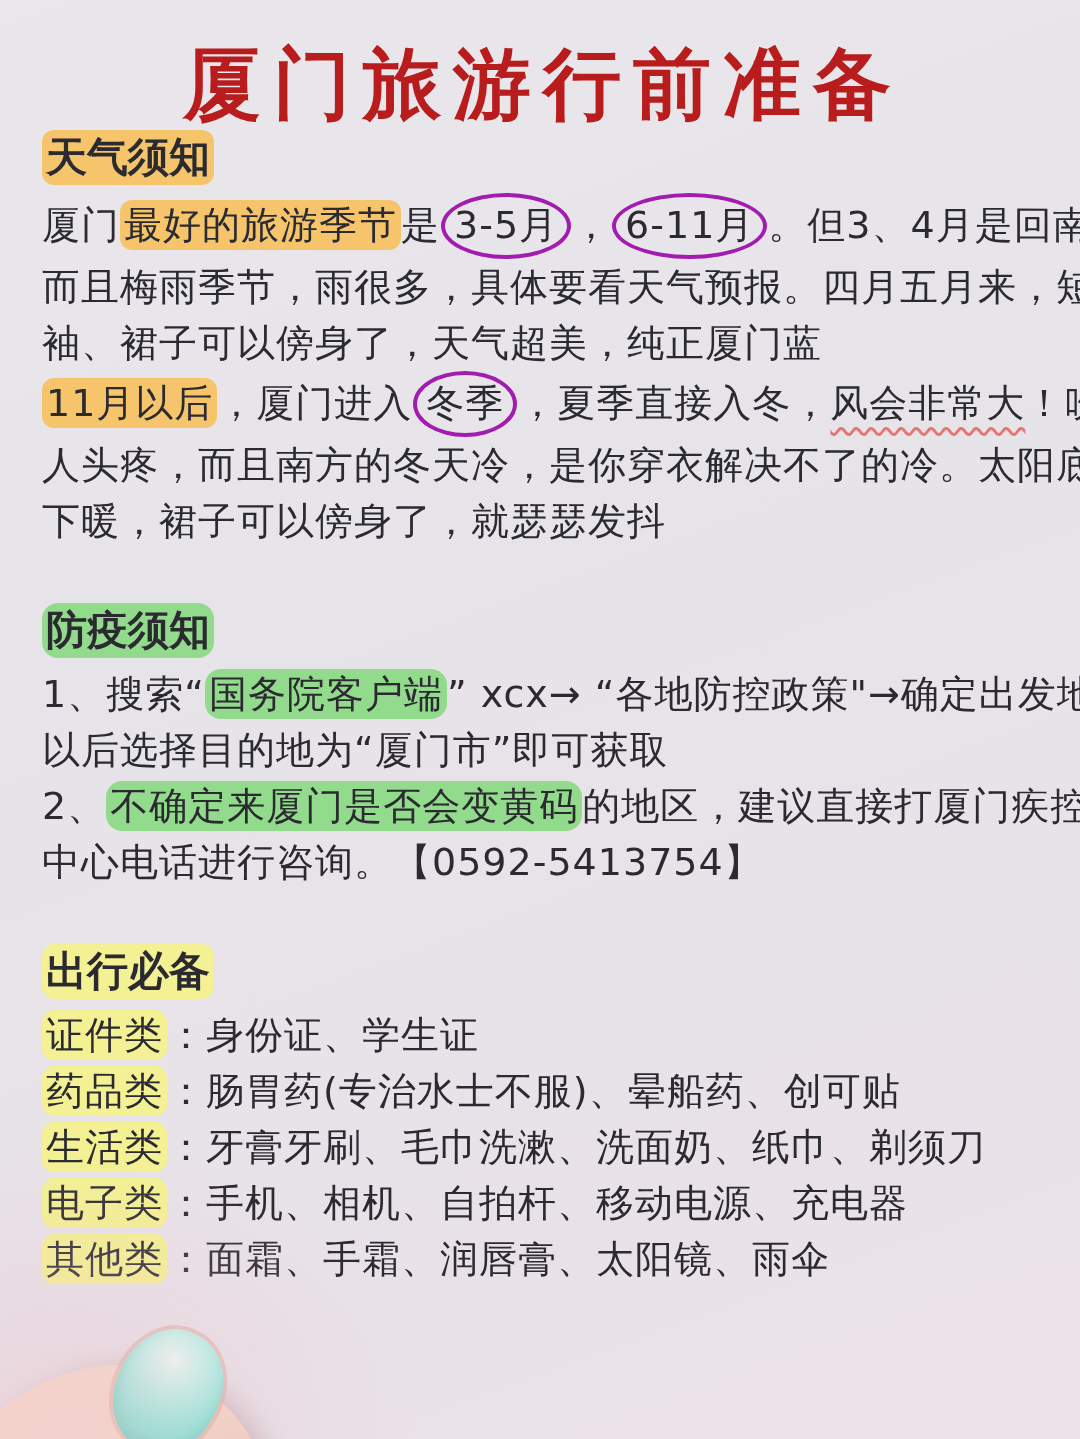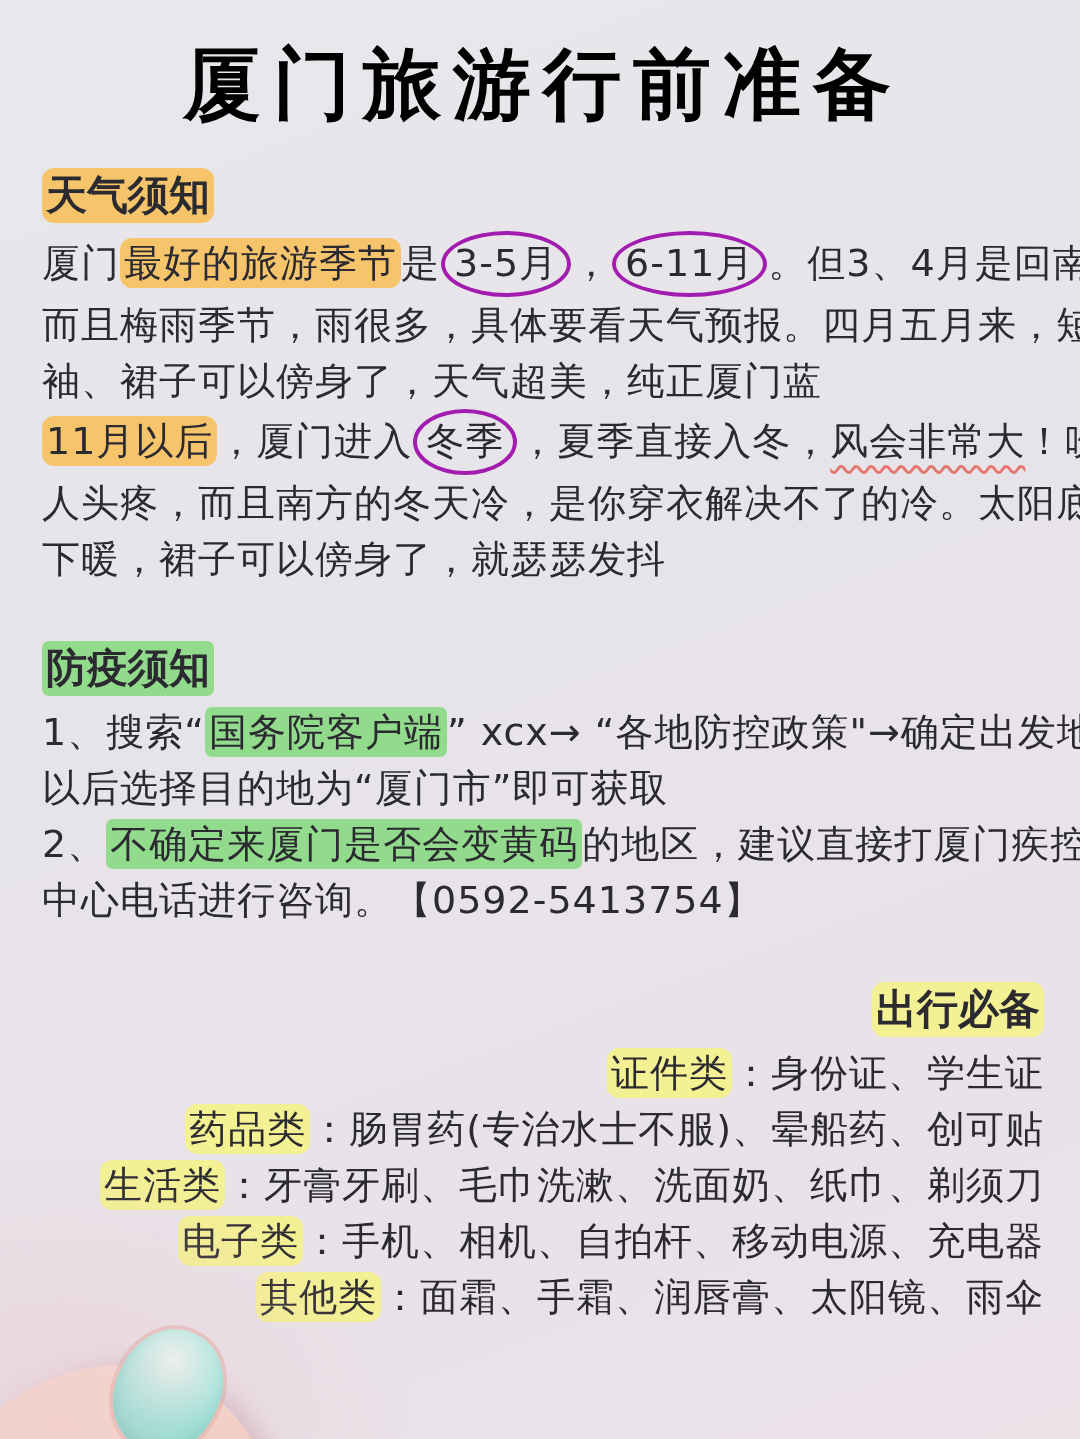--- a/index.html
+++ b/index.html
@@ -11,36 +11,36 @@
   }
   body::after{
     content:"";position:absolute;left:0;top:1150px;width:420px;height:289px;
     background:radial-gradient(ellipse at 15% 95%, rgba(238,196,205,0.45) 0%, rgba(238,196,205,0) 70%);
     pointer-events:none;
   }
   .content{position:absolute;inset:0;padding:34px 36px 0 42px;box-sizing:border-box;}
   .title{
     margin:6px 0 0 0;text-align:center;
     font-size:78px;line-height:1.15;font-weight:700;
-    letter-spacing:12px;color:#000000;
+    letter-spacing:12px;color:#b91c1c;
   }
   .section{display:block;}
-  .section.s1{margin-top:38px;}
+  .section.s1{}
   .section.s2{margin-top:54px;}
-  .section.s3{margin-top:54px;text-align:right;}
+  .section.s3{margin-top:54px;}
   .tag{
     display:inline-block;font-size:41px;line-height:1.2;font-weight:600;
     color:#2b2a30;padding:2px 12px 4px 10px;border-radius:16px;margin:0 0 8px 0;
   }
   .line{
     font-size:38px;line-height:56px;color:#2b2a30;
     white-space:nowrap;letter-spacing:1px;font-weight:500;
   }
   .hl-orange{background:#f6c56b;border-radius:12px;}
-  .hl-green{background:#92da8c;border-radius:7px;}
+  .hl-green{background:#92da8c;border-radius:16px;}
   .hl-yellow{background:#f3f193;border-radius:12px;}
   span.hl-orange, span.hl-green, span.hl-yellow{padding:3px 4px;}
   .circle{
     display:inline-block;
     border:4px solid #a21caf;border-radius:50%;
     padding:0px 9px 2px 9px;margin:0 1px;
   }
   .wavy{
     text-decoration-line:underline;
     text-decoration-style:wavy;

